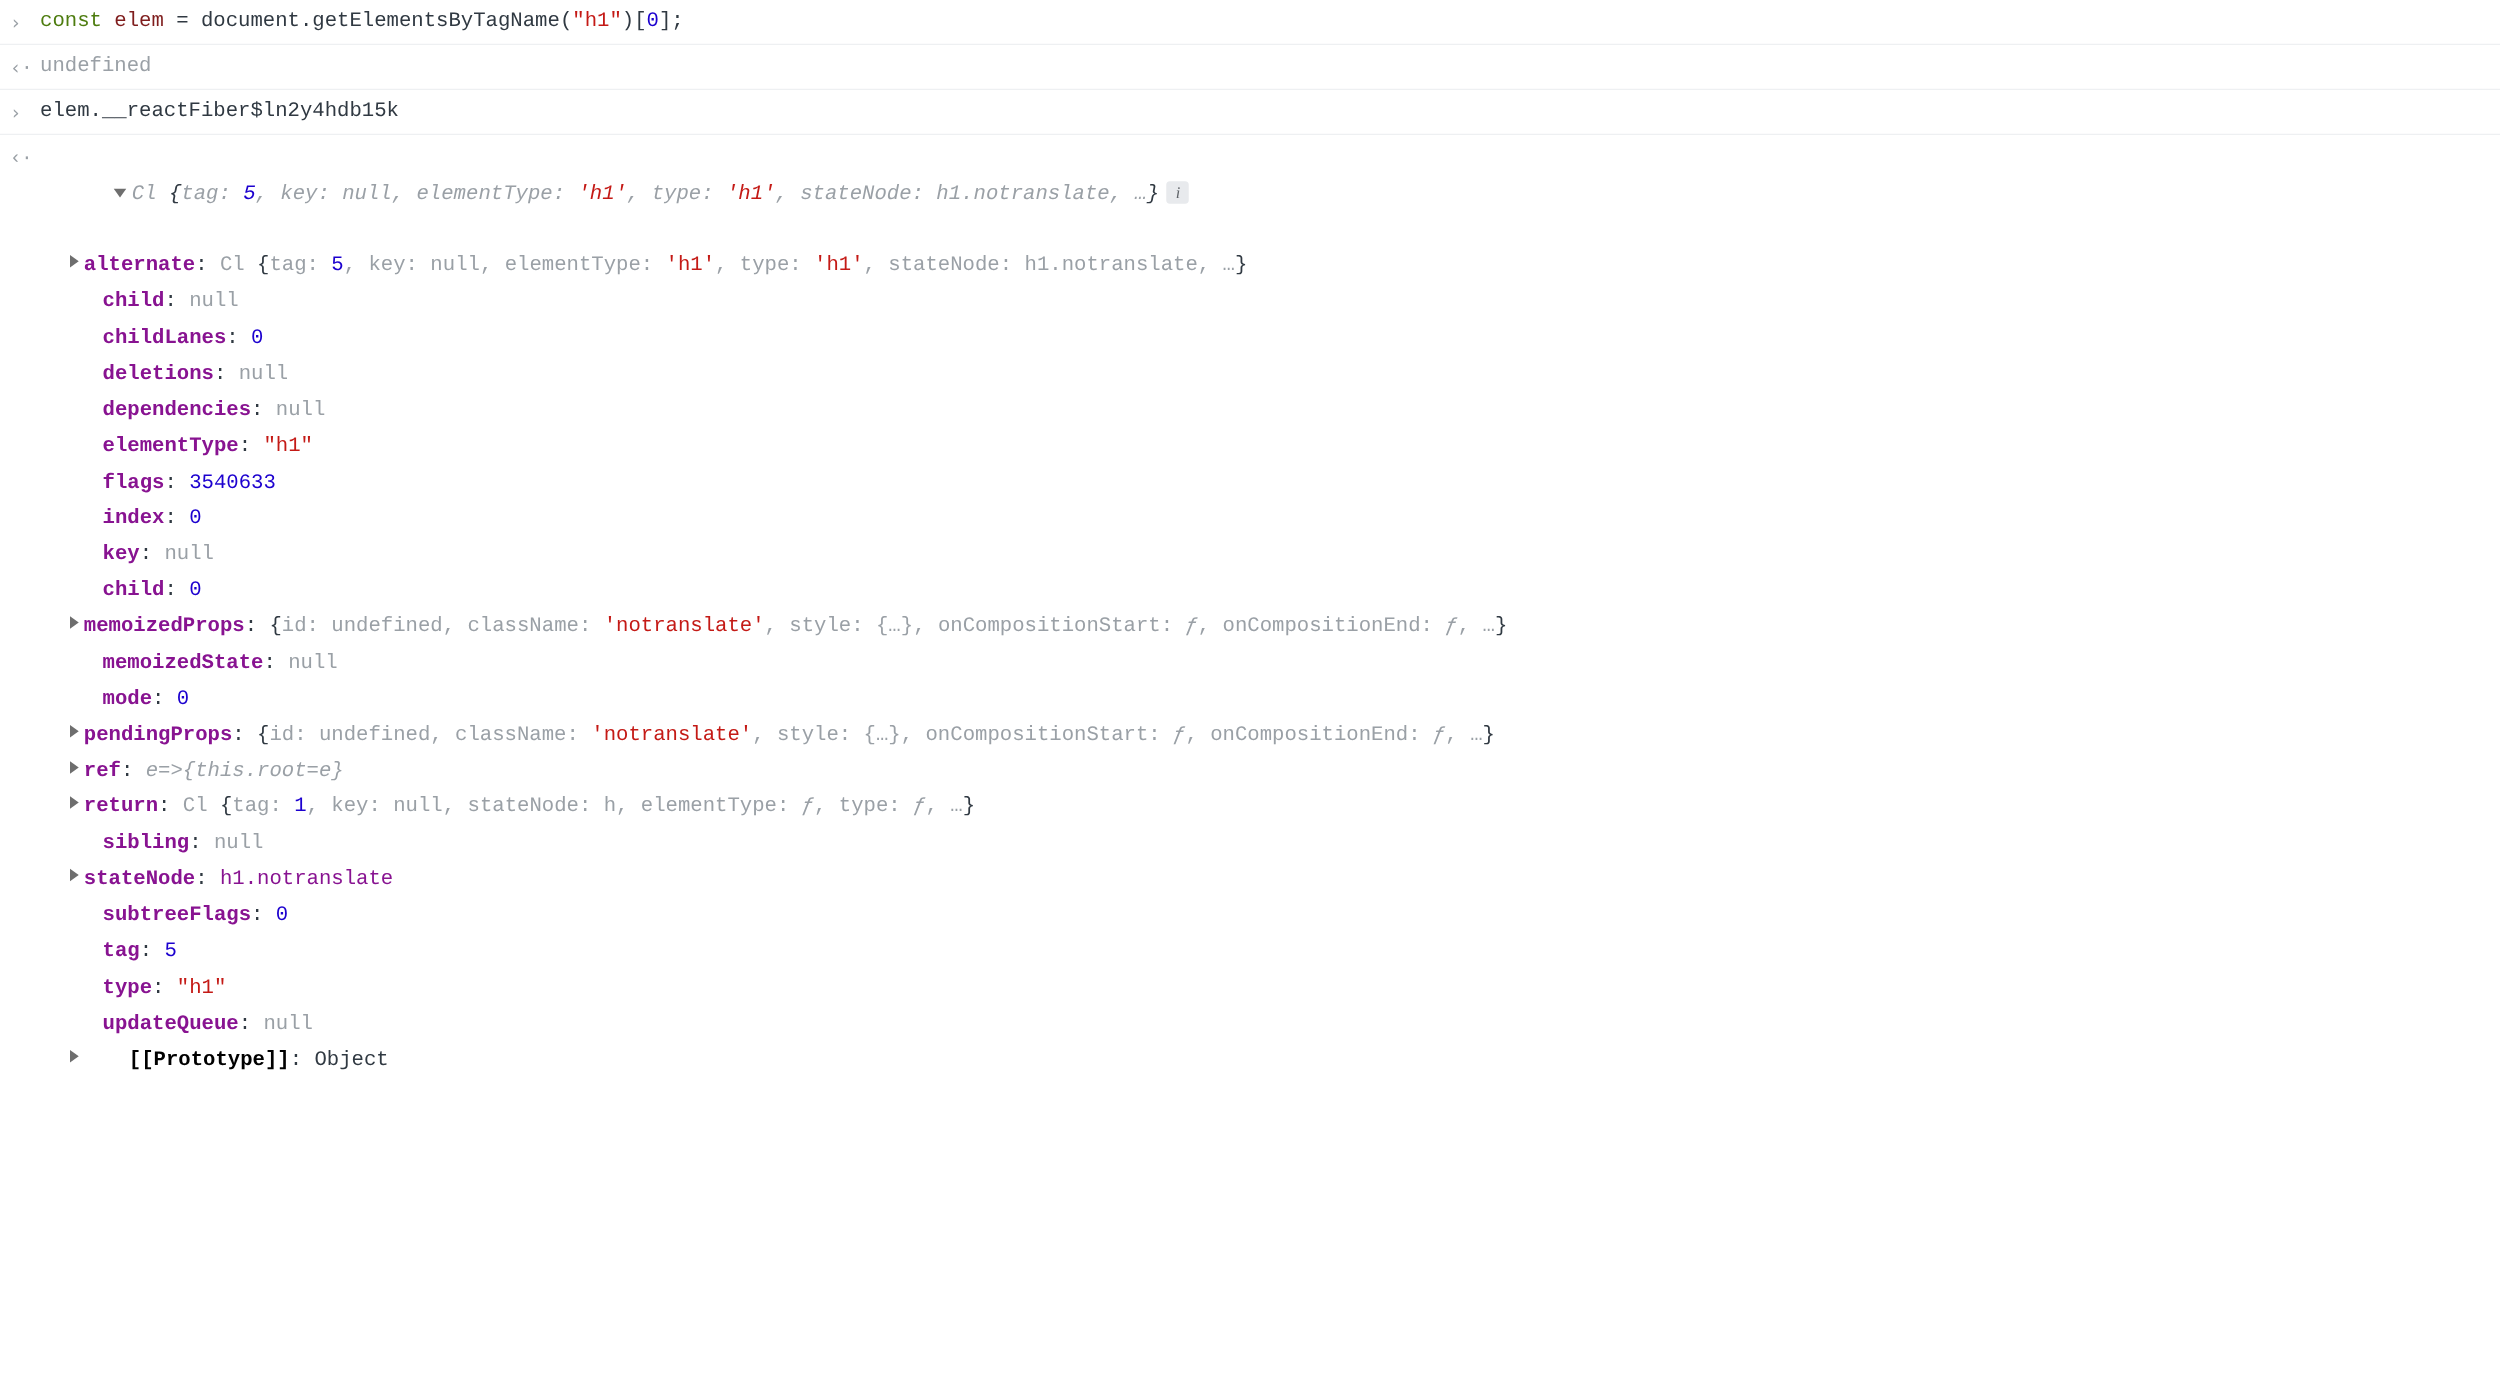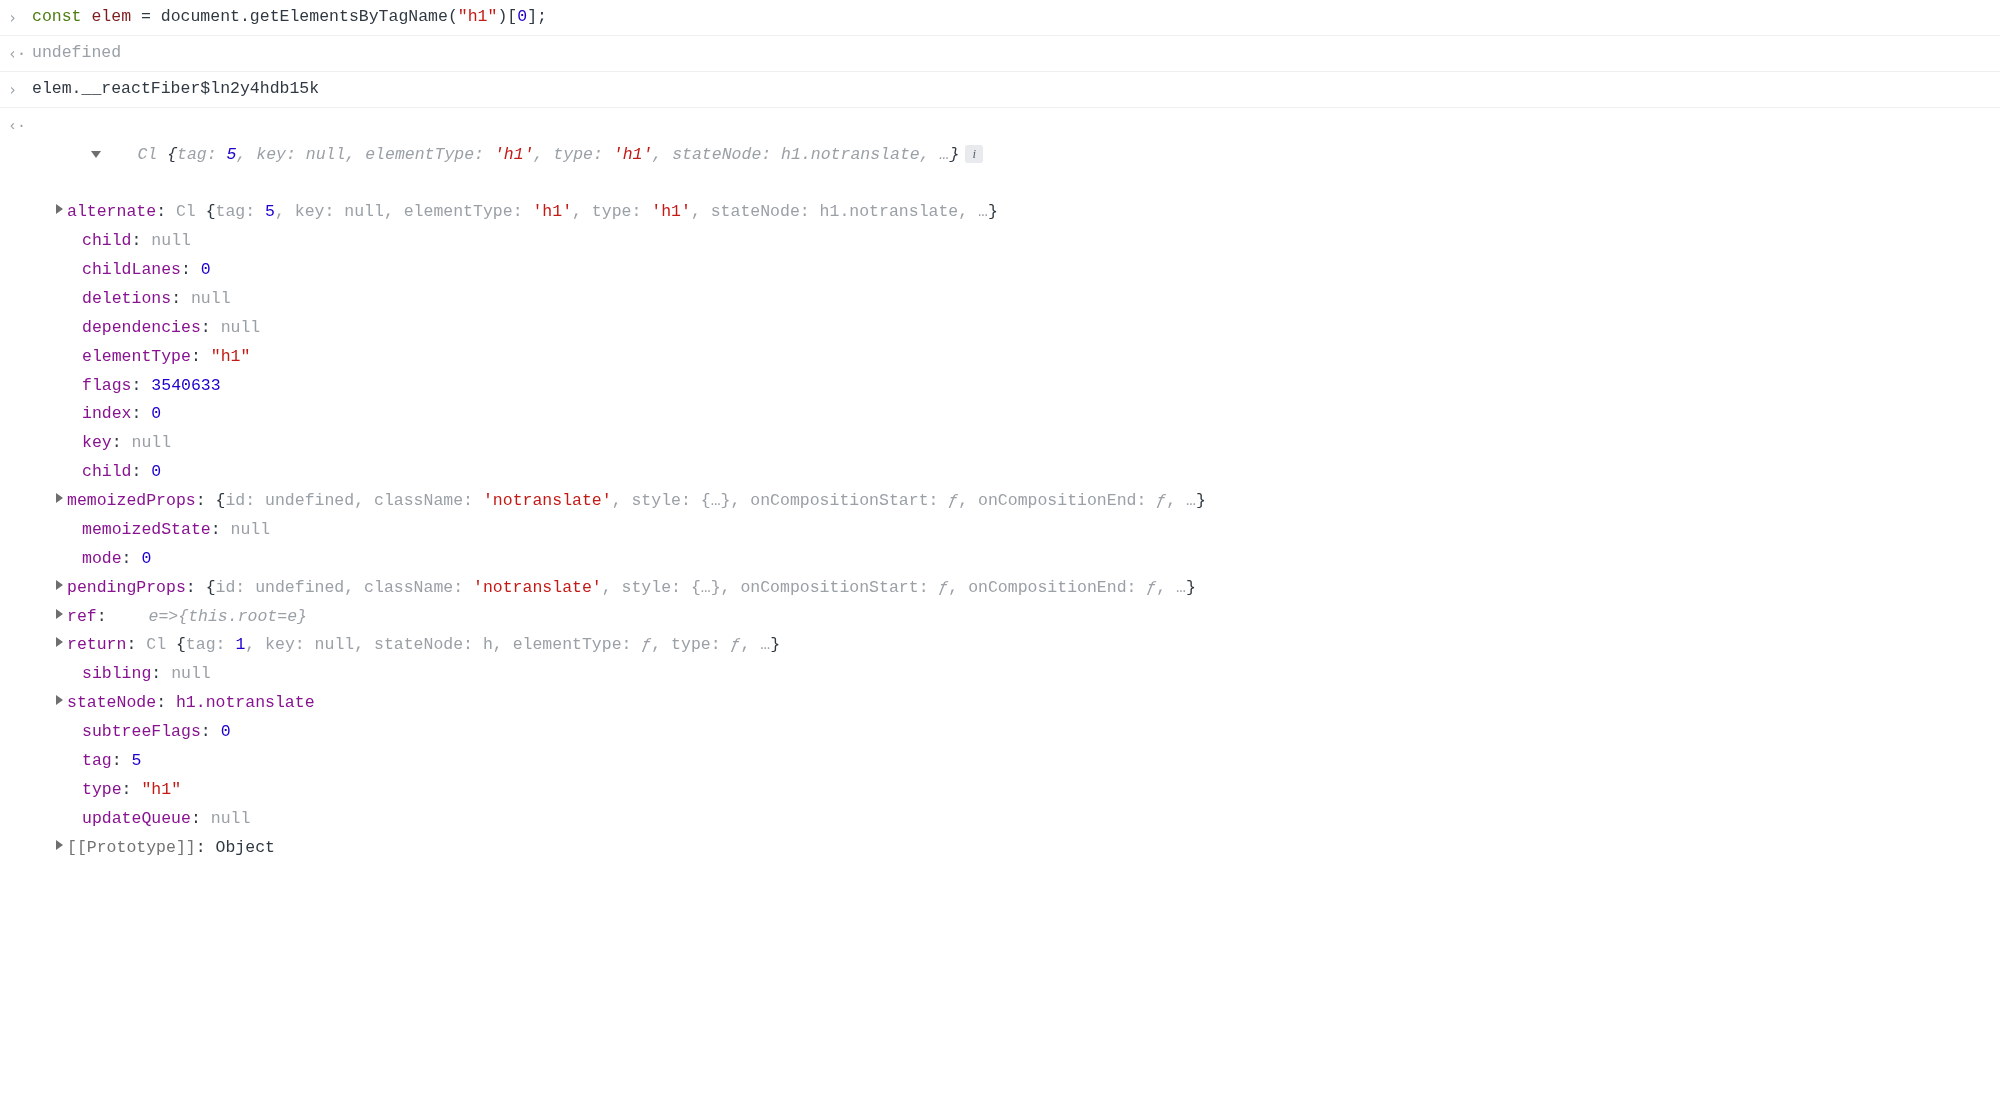--- a/index.html
+++ b/index.html
@@ -29,21 +29,21 @@
     padding-top: 2px;
     user-select: none;
   }
   .content { flex: 1; white-space: pre; }
   .tok-kw   { color: #4d7c0f; }   
   .tok-var  { color: #7f1d1d; }   
   .tok-obj  { color: #303942; }   
   .tok-str  { color: #c41a16; }   
   .tok-num  { color: #1c00cf; }   
   .tok-grey { color: #9aa0a6; }   
-  .tok-it   { font-style: italic; margin-left: 32px; }
+  .tok-it   { font-style: italic; }
   .undef    { color: #9aa0a6; }
   .info-badge {
     display: inline-flex;
     align-items: center;
     justify-content: center;
     width: 18px;
     height: 18px;
     background: #e8eaed;
     border-radius: 3px;
     font-style: italic;
@@ -77,22 +77,22 @@
     border-left: 7px solid #6e6e6e;
   }
   .caret.down {
     border-left: 5.5px solid transparent;
     border-right: 5.5px solid transparent;
     border-top: 7px solid #6e6e6e;
     top: -1px;
   }
   .indent-1 { padding-left: 24px; }
   .indent-2 { padding-left: 50px; }
-  .prop-row .key { color: #881391; font-weight: 400; }
-  .prop-row .key.weak { color: #737373; font-weight: 400; }
+  .prop-row .key { color: #881391; font-weight: 700; }
+  .prop-row .key.weak { color: #000000; font-weight: 700; margin-left: 36px; }
   .colon { color: #303942; }
   .func-f { font-style: italic; }
   .obj-brace { color: #303942; }
   .tok-null { color: #9aa0a6; }
 </style>
 </head>
 <body>
 
 <div class="row">
   <div class="gutter">›</div>

